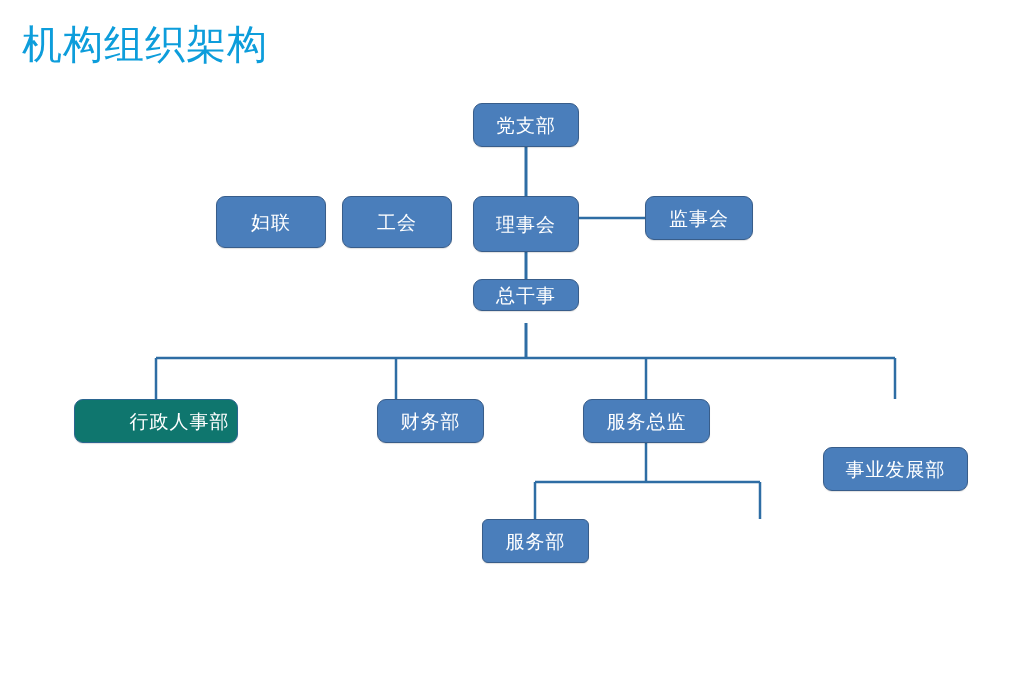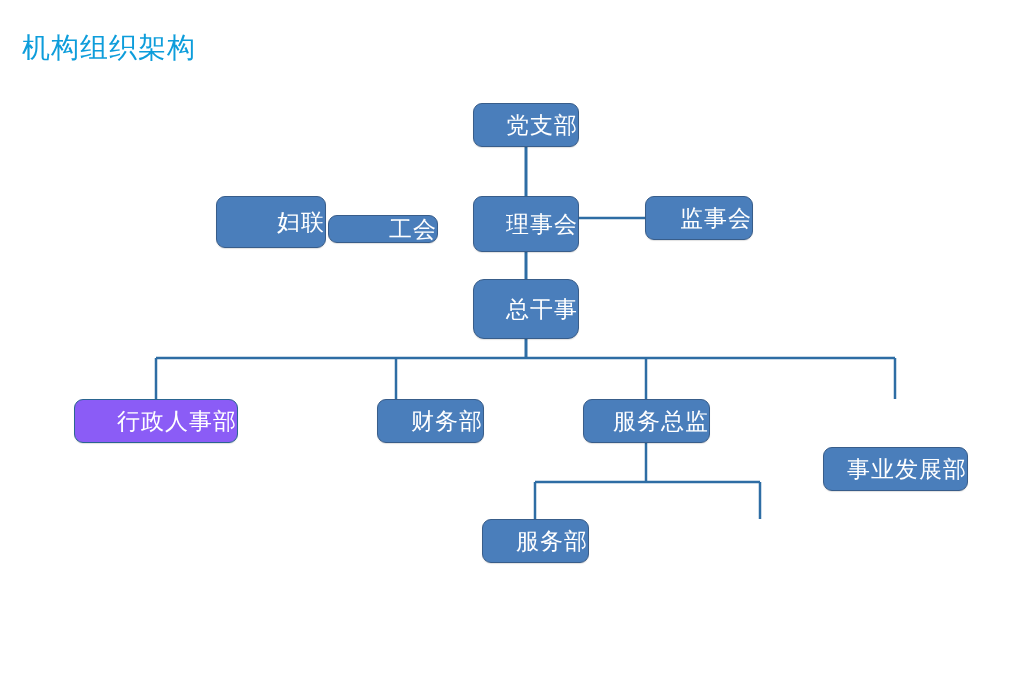--- a/index.html
+++ b/index.html
@@ -15,22 +15,22 @@
     position: relative;
     width: 1015px;
     height: 686px;
     background: #ffffff;
     overflow: hidden;
   }
   #page-title {
     position: absolute;
     left: 22px;
     top: 24px;
-    font-family: Liberation Sans, sans-serif;
-    font-size: 28px;
+    font-family: Liberation Mono, monospace;
+    font-size: 40px;
     line-height: 48px;
     color: #0d9ddb;
     letter-spacing: 1px;
     white-space: nowrap;
   }
   .chart {
     position: absolute;
     left: 0;
     top: 0;
     width: 1015px;
@@ -45,32 +45,32 @@
     pointer-events: none;
   }
   .node {
     position: absolute;
     box-sizing: border-box;
     background: #4a7ebb;
     border: 1px solid #385d8a;
     border-radius: 9px;
     color: #ffffff;
     font-family: "Liberation Serif", "DejaVu Serif", serif;
-    font-size: 23px;
+    font-size: 19px;
     line-height: 1;
     display: flex;
     align-items: center;
-    justify-content: flex-end;
+    justify-content: center;
     white-space: nowrap;
     letter-spacing: 1px;
     z-index: 2;
     box-shadow: 0 1px 1px rgba(0,0,0,0.12);
   }
   .node.highlight {
-    background: #8b5cf6;
+    background: #0f766e;
     border-color: #2a6590;
     padding-left: 47px;
   }
 </style>
 </head>
 <body>
 
 <div id="slide">
 
   <div id="page-title">机构组织架构</div>
@@ -102,45 +102,45 @@
       </g>
     </svg>
 
     <div class="node" style="left:473px; top:103px; width:106px; height:44px;">
       <span>党支部</span>
     </div>
 
     <div class="node" style="left:216px; top:196px; width:110px; height:52px;">
       <span>妇联</span>
     </div>
-    <div class="node" style="left:328px; top:196px; width:110px; height:28px;margin-top:19px;">
+    <div class="node" style="left:342px; top:196px; width:110px; height:52px;">
       <span>工会</span>
     </div>
     <div class="node" style="left:473px; top:196px; width:106px; height:56px;">
       <span>理事会</span>
     </div>
     <div class="node" style="left:645px; top:196px; width:108px; height:44px;">
       <span>监事会</span>
     </div>
 
-    <div class="node" style="left:473px; top:279px; width:106px; height:60px;border-radius:11px;">
+    <div class="node" style="left:473px; top:279px; width:106px; height:32px;">
       <span>总干事</span>
     </div>
 
     <div class="node highlight" style="left:74px; top:399px; width:164px; height:44px;">
       <span>行政人事部</span>
     </div>
     <div class="node" style="left:343px; top:399px; width:107px; height:44px;margin-left:34px;">
       <span>财务部</span>
     </div>
     <div class="node" style="left:583px; top:399px; width:127px; height:44px;">
       <span>服务总监</span>
     </div>
     <div class="node" style="left:823px; top:399px; width:145px; height:44px;margin-top:48px;">
       <span>事业发展部</span>
     </div>
 
-    <div class="node" style="left:482px; top:519px; width:107px; height:44px;">
+    <div class="node" style="left:482px; top:519px; width:107px; height:44px;border-radius:6px;">
       <span>服务部</span>
     </div>
 
   </div>
 </div>
 
 </body></html>

